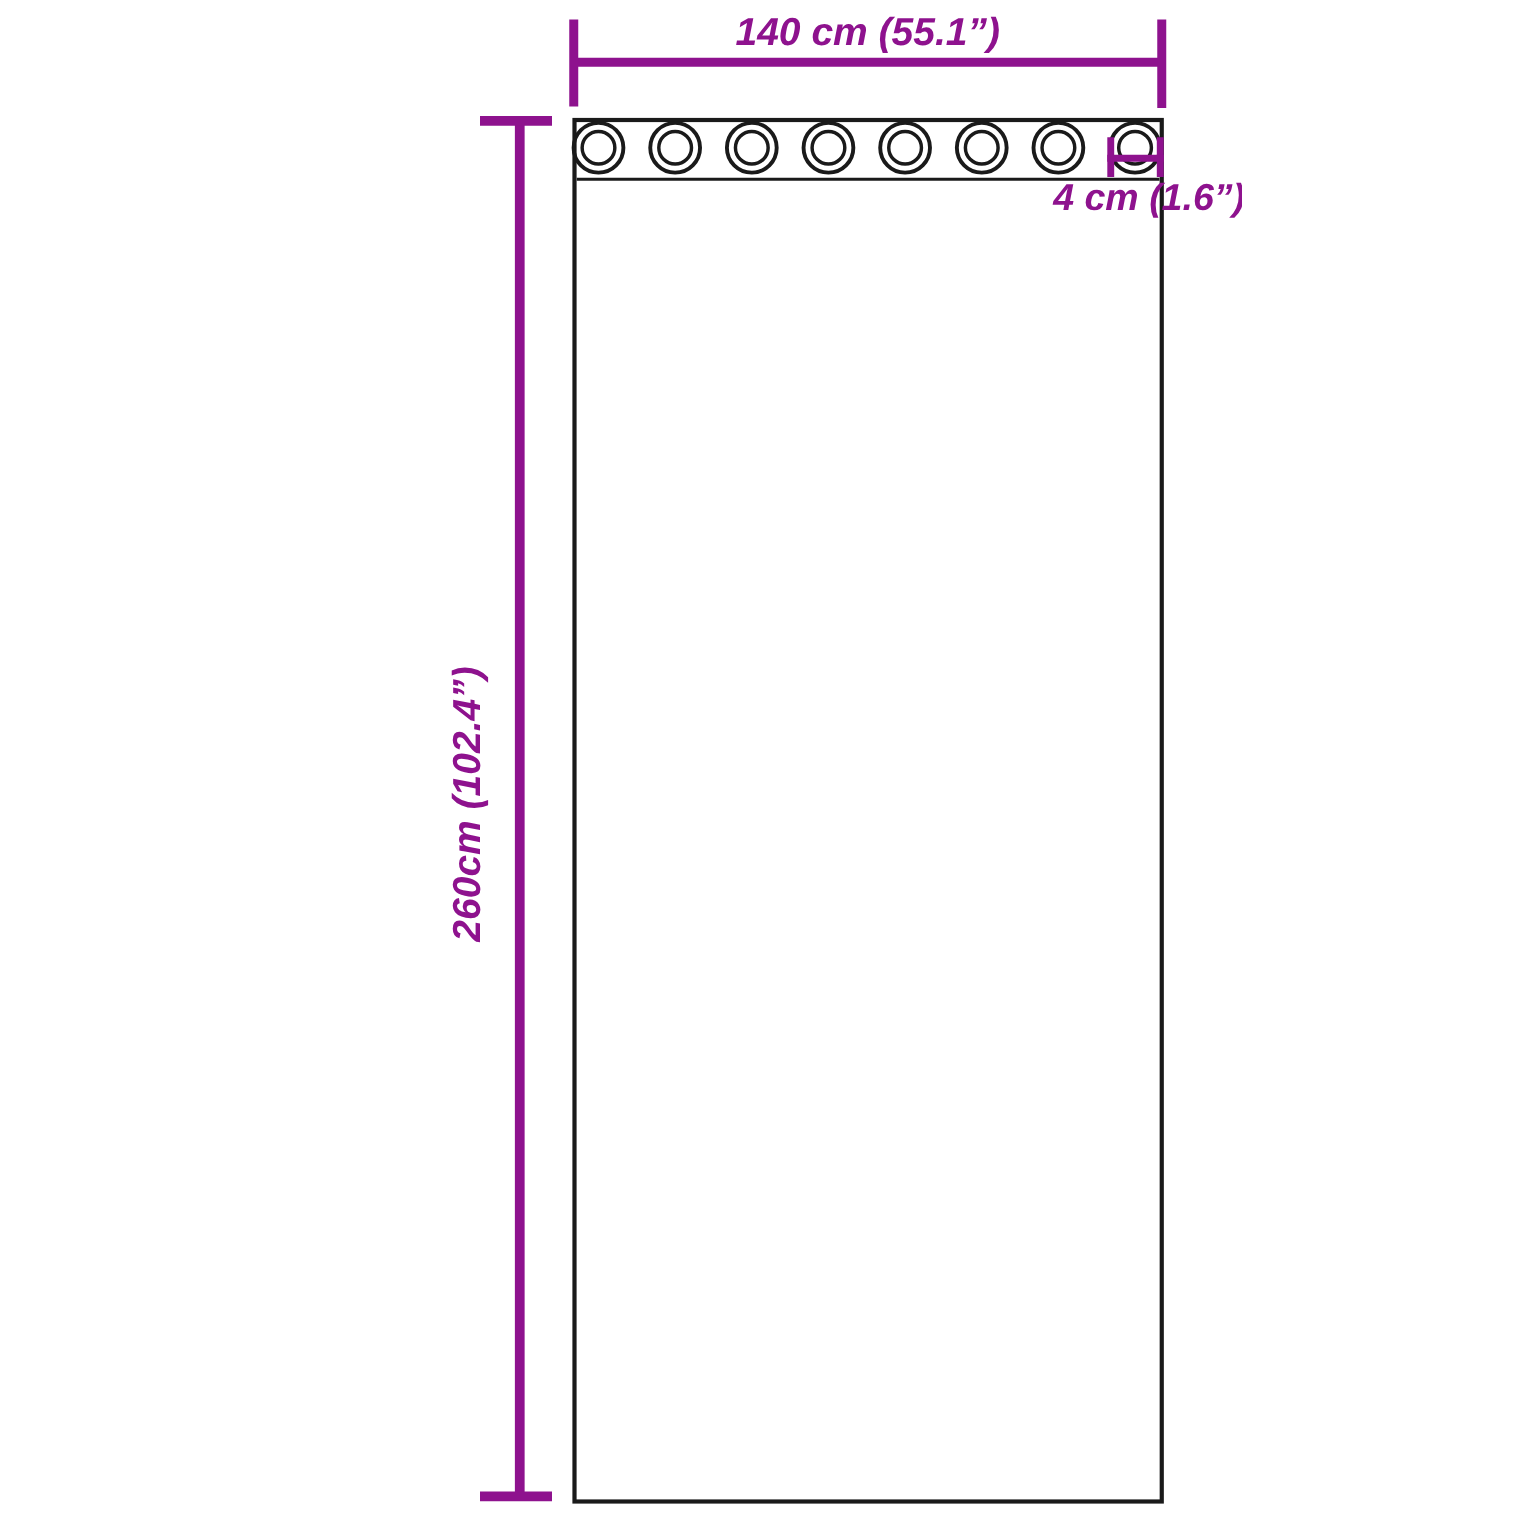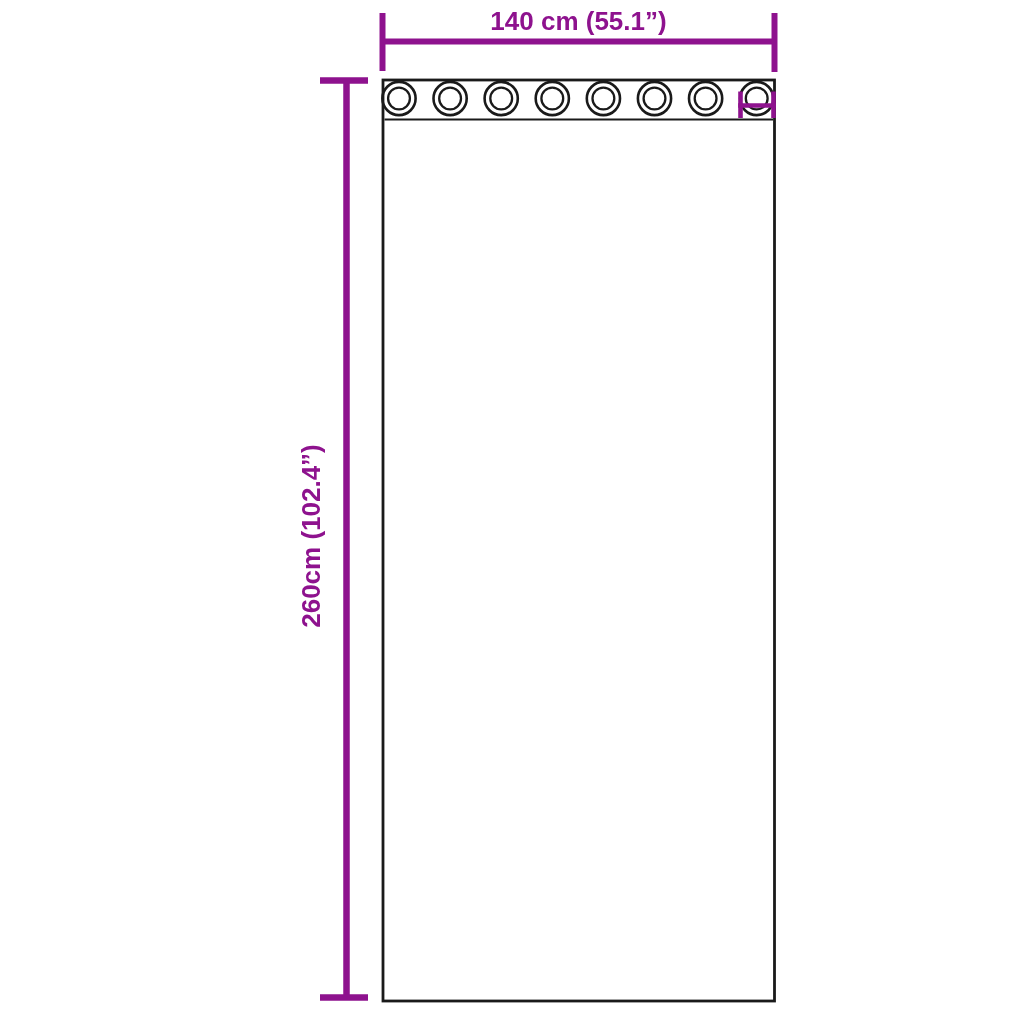--- a/index.html
+++ b/index.html
@@ -7,20 +7,21 @@
     --outline:#1A1A1A;
     --background:#FFFFFF;
   }
   html,body{margin:0;padding:0;background:var(--background);}
   .canvas{
     position:relative;
     width:828px;height:1024px;
     background:var(--background);
     overflow:hidden;
     font-family:"Liberation Sans", sans-serif;
+    font-style:italic;
   }
   .canvas svg{position:absolute;left:0;top:0;}
   svg line, svg rect, svg circle{fill:none;stroke-linecap:butt;}
   .stroke-dark{stroke:var(--outline);}
   .stroke-accent{stroke:var(--accent);}
   .panel-fill{fill:var(--background);}
   .dim-label{
     position:absolute;
     color:var(--accent);
     font-weight:700;
@@ -85,13 +86,14 @@
 
     <g>
       <line class="stroke-accent" x1="740.5" y1="91.5" x2="740.5" y2="118" stroke-width="4.6"></line>
       <line class="stroke-accent" x1="773.5" y1="91.5" x2="773.5" y2="118" stroke-width="4.6"></line>
       <line class="stroke-accent" x1="738.2" y1="105.5" x2="775.8" y2="105.5" stroke-width="4.6"></line>
     </g>
   </svg>
 
   <div class="dim-label width-label">140 cm (55.1”)</div>
   <div class="dim-label height-label">260cm (102.4”)</div>
+  <div class="dim-label grommet-label">4 cm (1.6”)</div>
 </div>
 
 </body></html>

